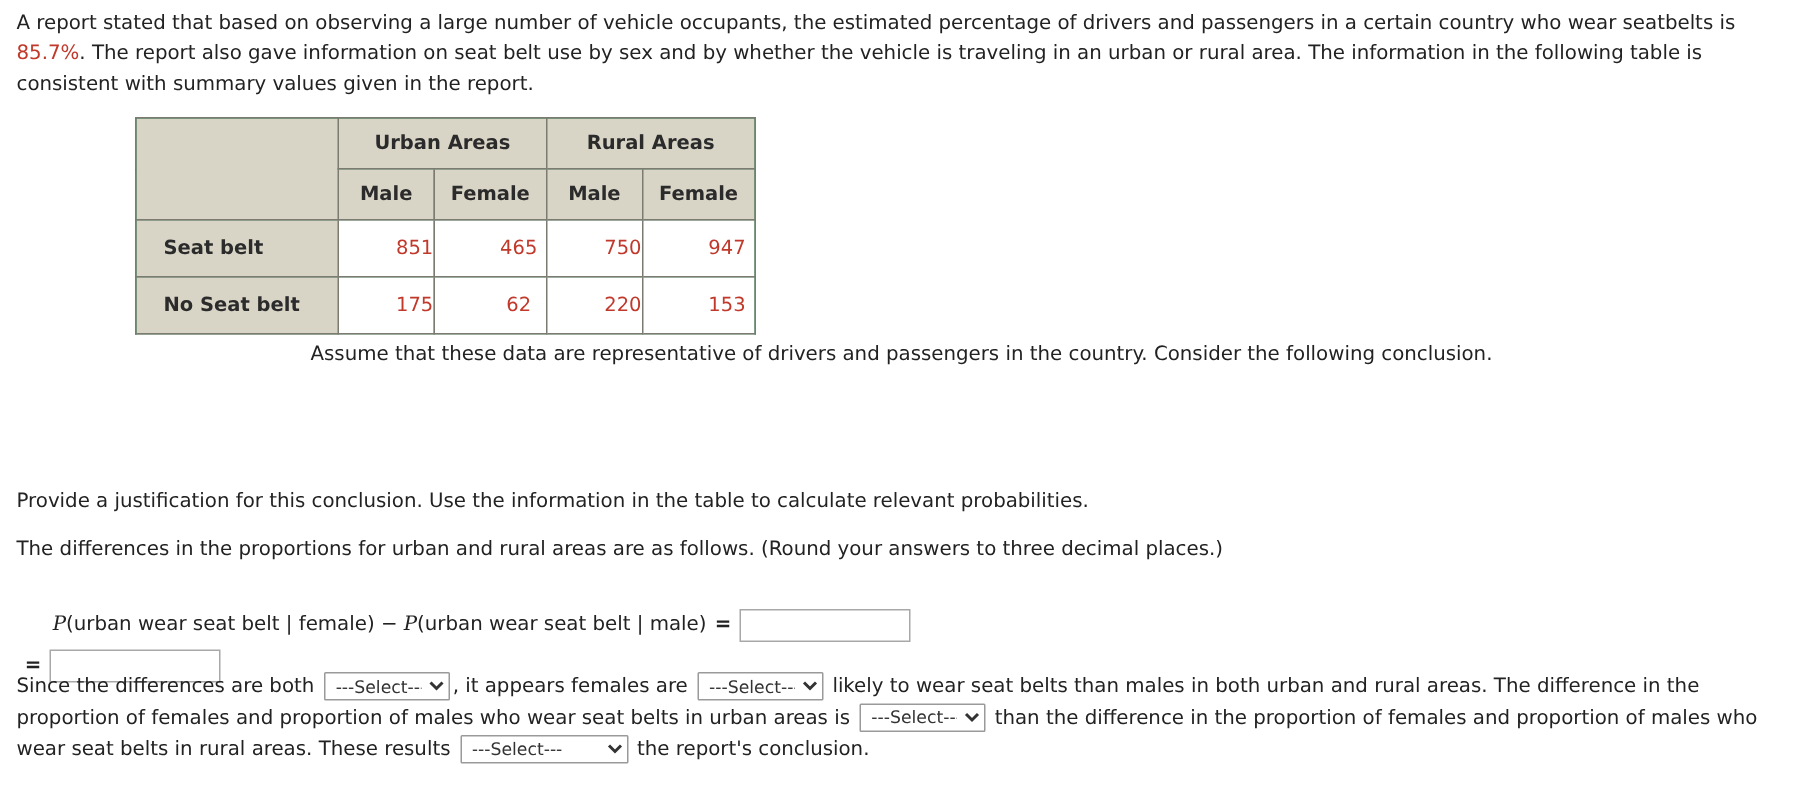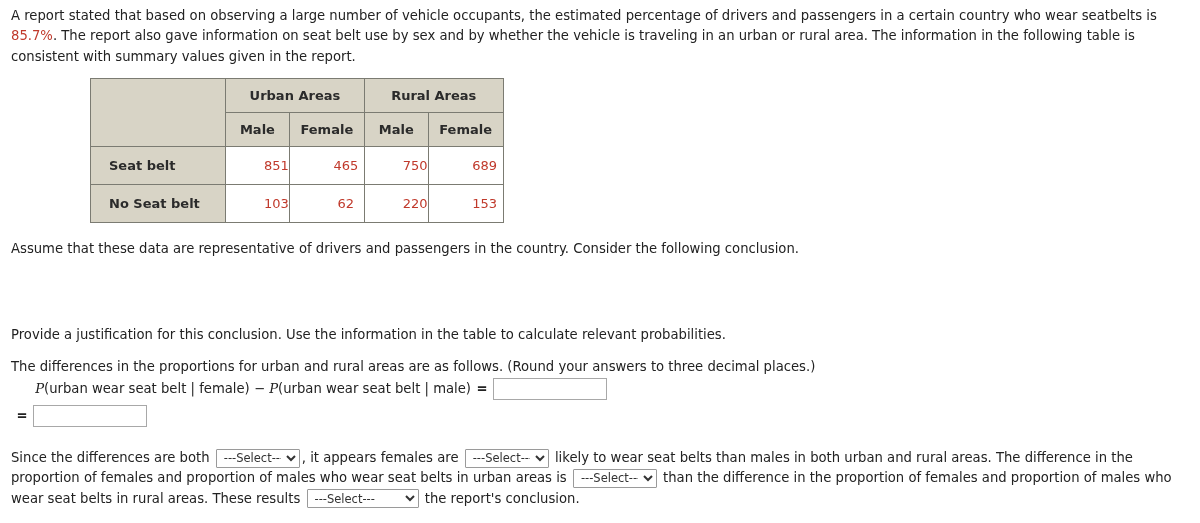--- a/index.html
+++ b/index.html
@@ -80,22 +80,23 @@
     padding-left: 38px;
   }
   .col-male { width: 58px; }
   .col-female { width: 74px; }
   .grp-head { height: 34px; }
 
   
   .assume {
     position: absolute;
     left: 11px;
-    top: 239px;
-    width: 1180px;
+    top: 227px;
+    width: 1180px;
+    text-align: center;
   }
   .conclusion {
     position: absolute;
     left: 90px;
     top: 270px;
     width: 1100px;
     line-height: 1.58;
   }
   .provide {
     position: absolute;
@@ -107,21 +108,21 @@
     position: absolute;
     left: 11px;
     top: 357px;
     width: 1180px;
   }
 
   
   .eqs {
     position: absolute;
     left: 11px;
-    top: 375px;
+    top: 403px;
   }
   .eqrow {
     display: flex;
     align-items: center;
     height: 27px;
     white-space: nowrap;
   }
   .eqlabel {
     display: inline-block;
     text-align: right;
@@ -194,25 +195,25 @@
           <th class="hdr col-male">Male</th>
           <th class="hdr col-female">Female</th>
         </tr>
       </thead>
       <tbody>
         <tr>
           <th class="rowhdr">Seat belt</th>
           <td class="val">851</td>
           <td class="val">465</td>
           <td class="val">750</td>
-          <td class="val">689</td>
+          <td class="val">947</td>
         </tr>
         <tr>
           <th class="rowhdr">No Seat belt</th>
-          <td class="val">103</td>
+          <td class="val">175</td>
           <td class="val">62</td>
           <td class="val">220</td>
           <td class="val">153</td>
         </tr>
       </tbody>
     </table>
   </div>
 
   <p class="para assume">Assume that these data are representative of drivers and passengers in the country. Consider the following conclusion.</p>
 

